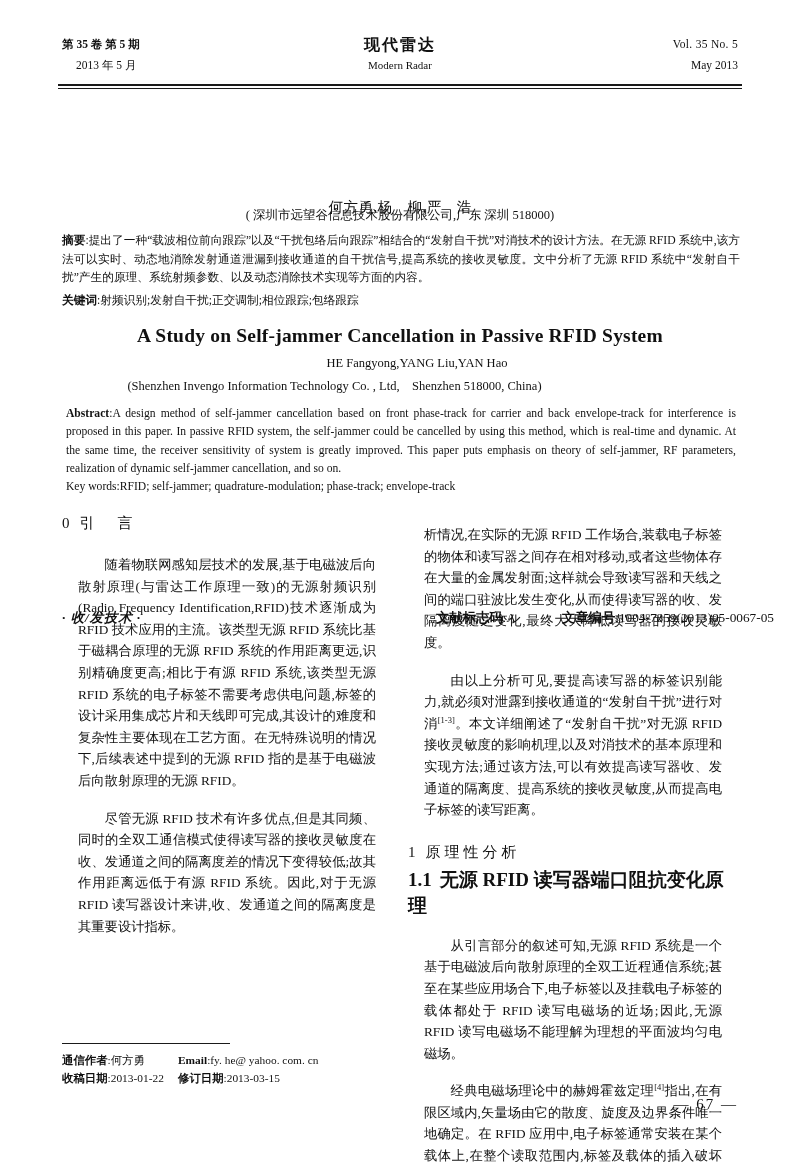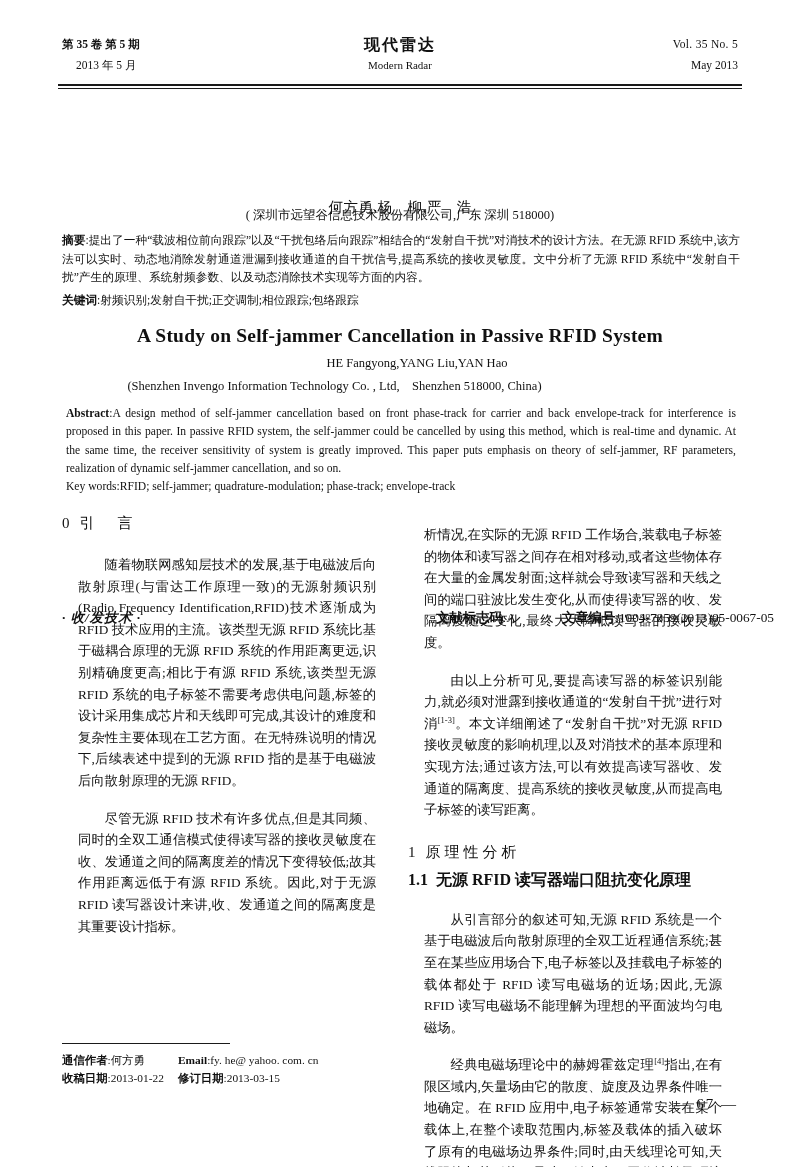--- a/index.html
+++ b/index.html
@@ -186,21 +186,21 @@
   .h-sec {
     margin: 0;
     font-size: 15px;
     font-weight: 400;
     letter-spacing: 4px;
     line-height: 30px;
   }
   .h-sec .num { letter-spacing: 0; padding-right: 10px; }
   .h-sub {
     margin: 0;
-    font-size: 16px;
+    font-size: 19px;
     font-weight: 700;
     line-height: 26px;
   }
   .h-sub .num { padding-right: 8px; }
   .sp-before { margin-top: 7px; }
   sup { font-size: 8.5px; vertical-align: super; line-height: 0; }
 
   
   .fn-rule {
     position: absolute;

